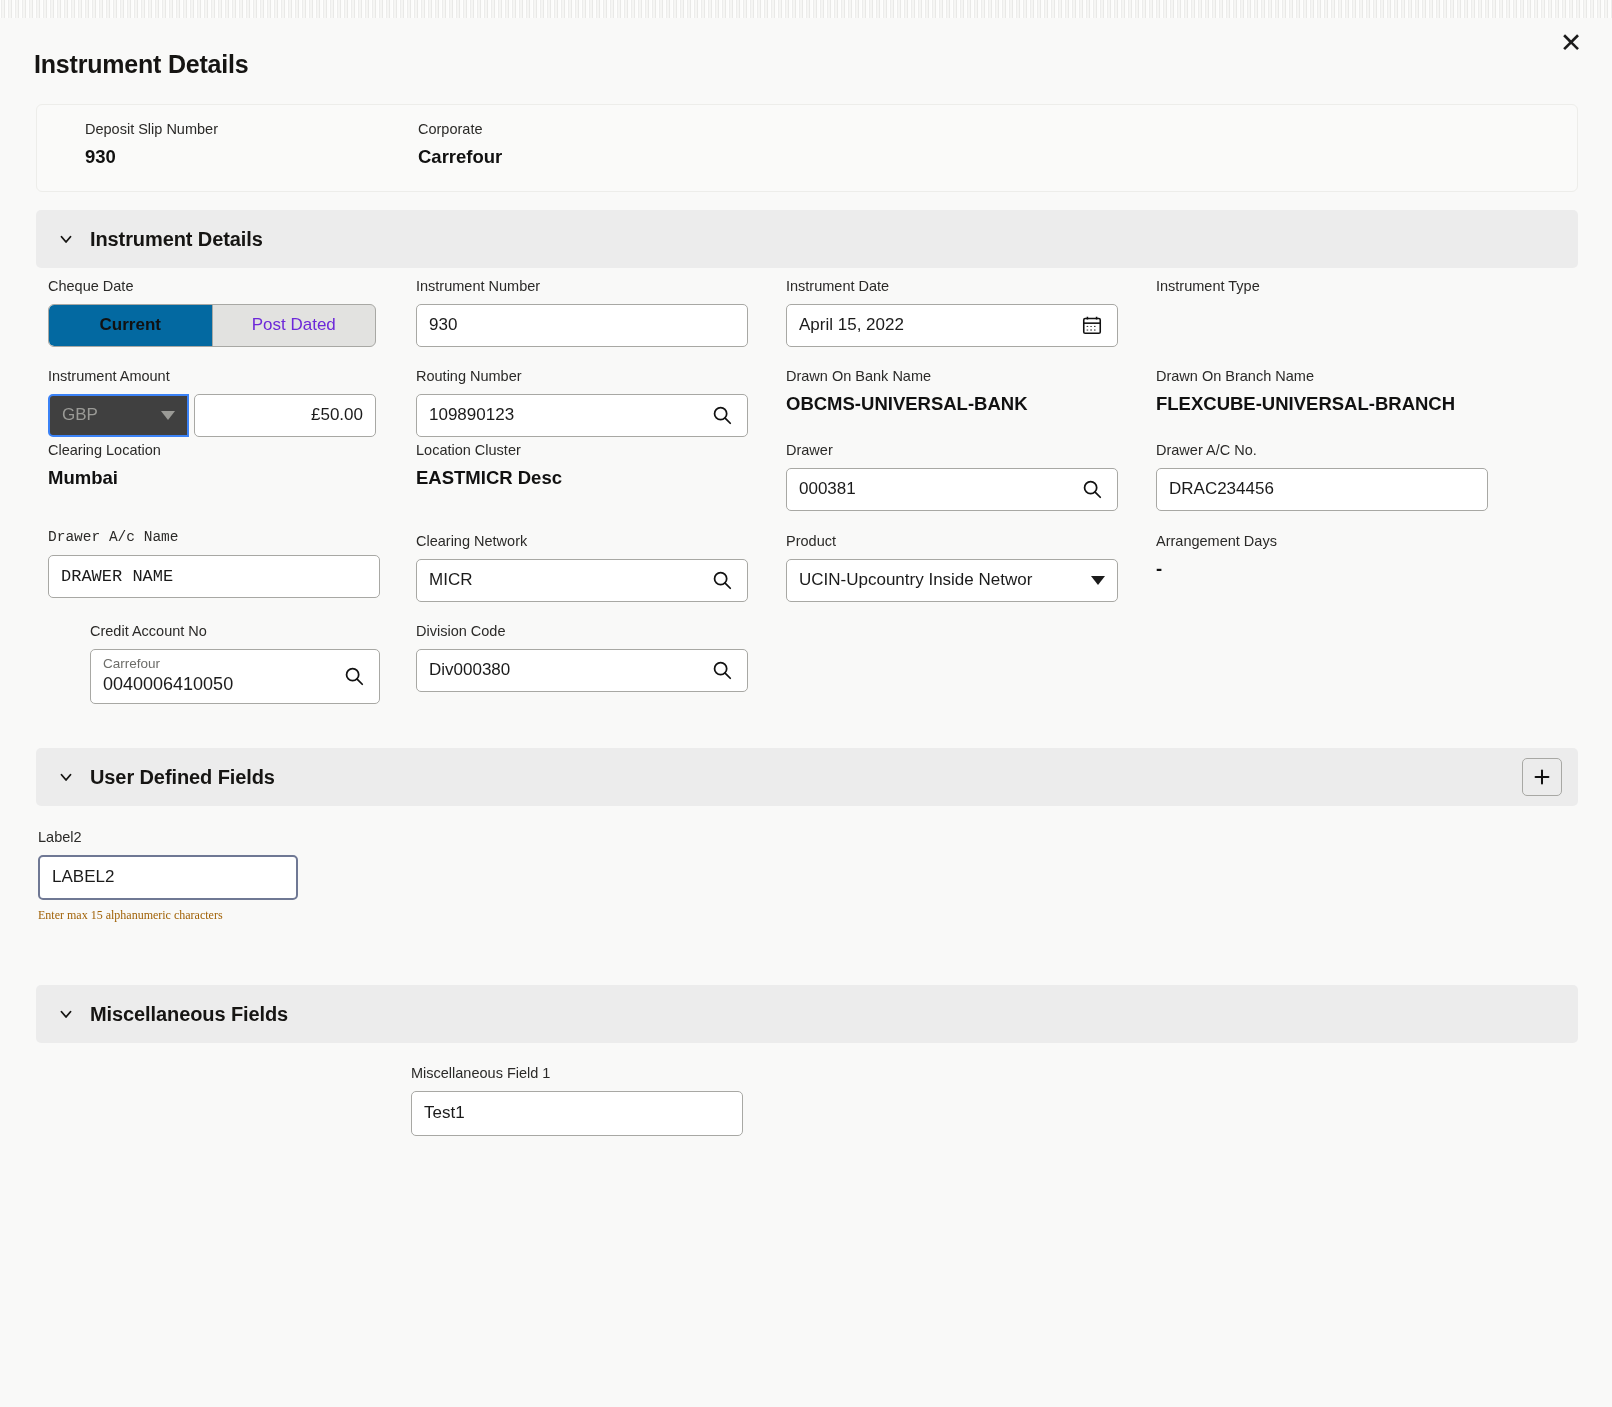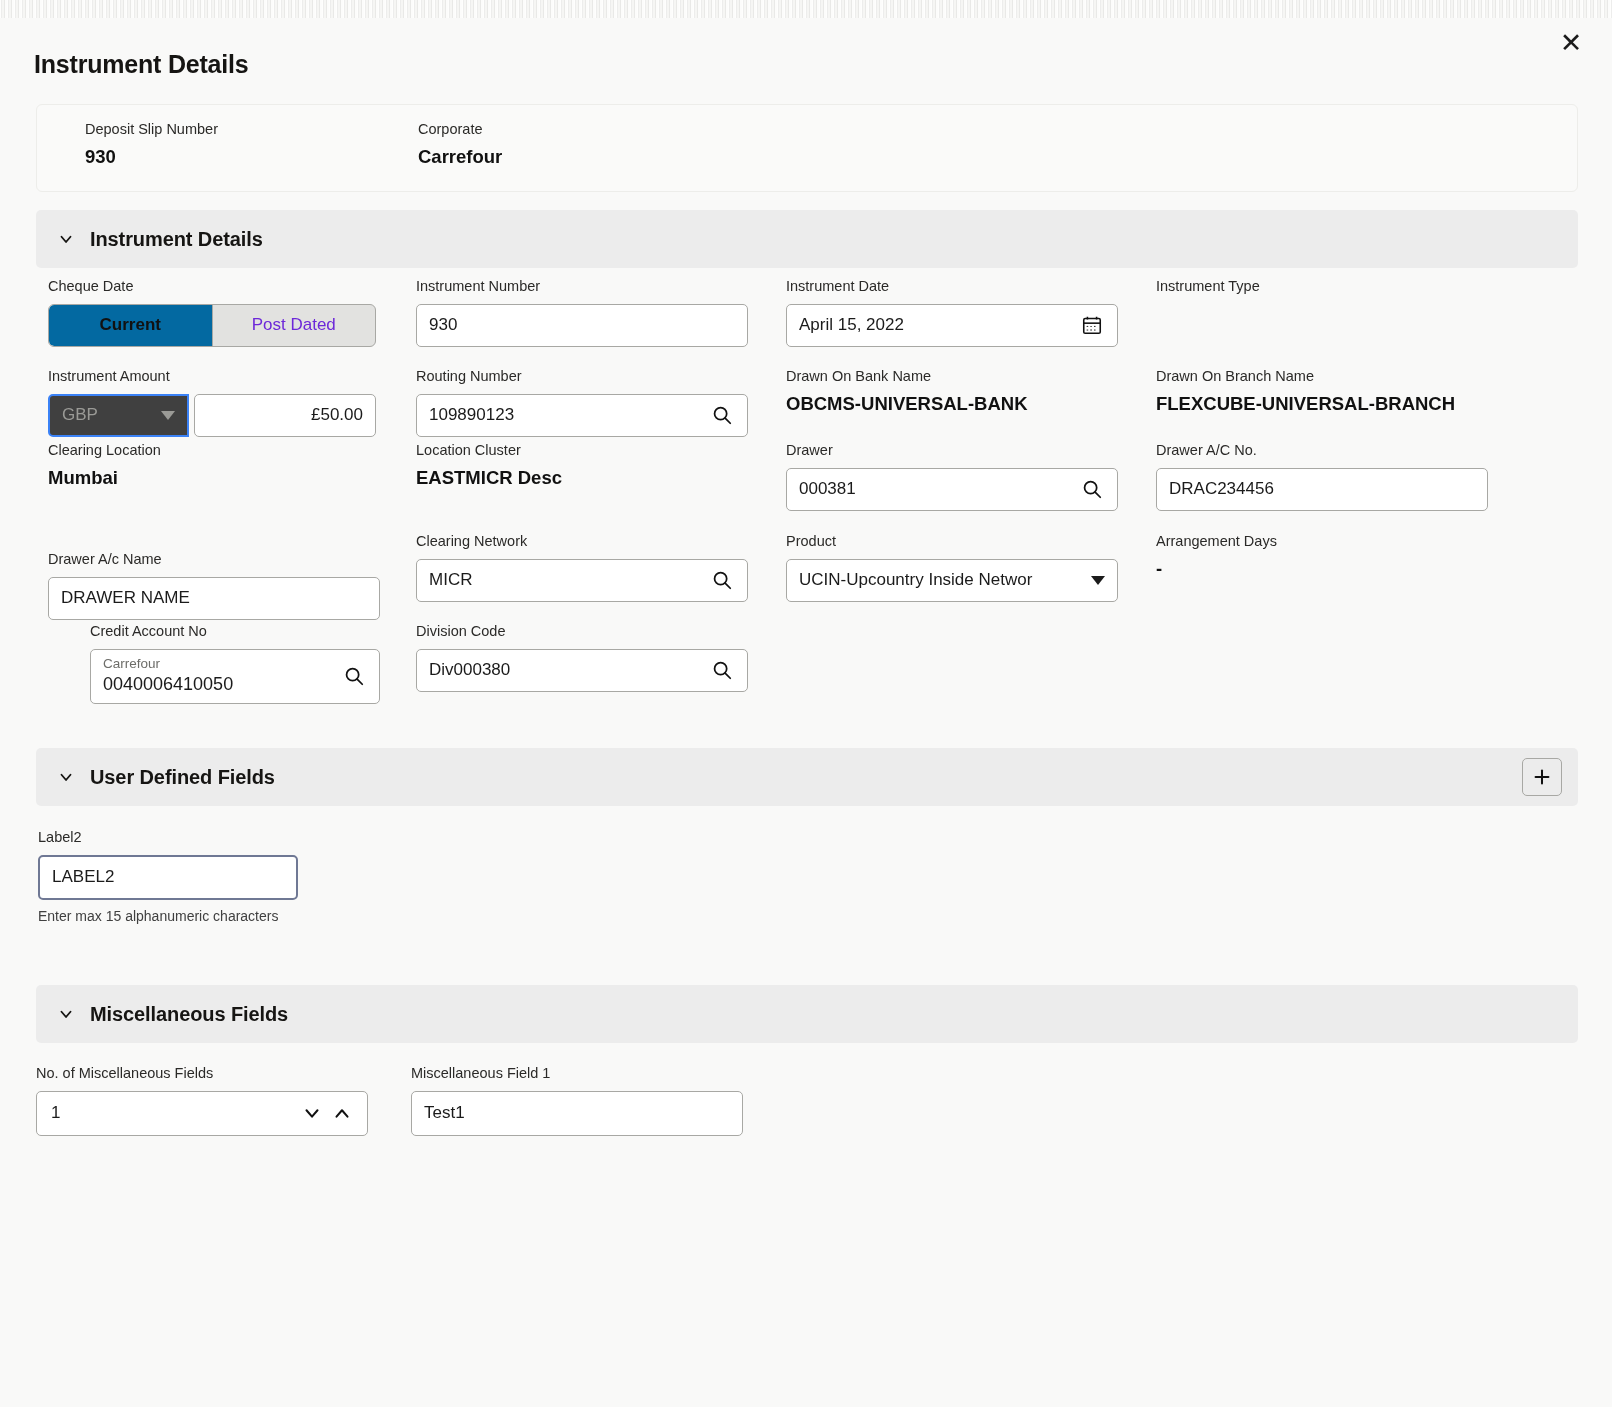--- a/index.html
+++ b/index.html
@@ -181,21 +181,21 @@
   .stepper {
     position: relative; height: 45px; width: 332px;
     border: 1px solid #A8A8A4; border-radius: 5px; background: #fff;
     display: flex; align-items: center; padding: 0 10px 0 14px;
     font-size: 17px; color: #1b1b1b;
   }
   .stepper .txt { flex: 1; }
   .stepper .chev { width: 30px; display:flex; align-items:center; justify-content:center; cursor:pointer; }
   .stepper .chev svg { width: 22px; height: 22px; }
 
-  .hint-text { font-size: 14px; color: #404040; margin-top: 8px; }
+  .hint-text { font-size: 12px; color: #a16207; margin-top: 8px; font-family: Liberation Serif, serif; }
 
   
   #footer-bar { position: absolute; left: 0; bottom: 0; width: 1612px; height: 90px; }
   .footer-btn {
     position: absolute; top: 22px; height: 41px;
     border: 1px solid #A8A8A4; border-radius: 6px;
     background: #FAFAF9; color: #161513;
     font-size: 16.5px; font-family: "Liberation Sans", sans-serif;
     cursor: pointer;
     display: flex; align-items: center; justify-content: center;
@@ -333,21 +333,21 @@
       </div>
     </div>
 
     <div class="field" style="left:1156px; top:443px; width:332px;">
       <div class="field-label">Drawer A/C No.</div>
       <div class="input-box">
         <span class="txt">DRAC234456</span>
       </div>
     </div>
 
-    <div class="field" style="left:48px; top:552px; width:332px;">
+    <div class="field" style="left:48px; top:530px; width:332px;font-family:Liberation Mono, monospace;">
       <div class="field-label">Drawer A/c Name</div>
       <div class="input-box">
         <span class="txt">DRAWER NAME</span>
       </div>
     </div>
 
     <div class="field" style="left:416px; top:534px; width:332px;">
       <div class="field-label">Clearing Network</div>
       <div class="input-box">
         <span class="txt">MICR</span>
@@ -428,36 +428,20 @@
 
   <div class="section-header" style="top:985px;">
     <span class="section-chev">
       <svg viewBox="0 0 24 24" fill="none" stroke="currentColor" stroke-width="2.4" stroke-linecap="round" stroke-linejoin="round">
           <polyline points="6 9 12 16 18 9"></polyline>
         </svg>
     </span>
     <span class="section-title">Miscellaneous Fields</span>
   </div>
 
-  <div class="field" style="left:36px; top:1066px; width:332px;">
-    <div class="field-label">No. of Miscellaneous Fields</div>
-    <div class="stepper">
-      <span class="txt">1</span>
-      <span class="chev">
-        <svg viewBox="0 0 24 24" fill="none" stroke="#111" stroke-width="2.2" stroke-linecap="round" stroke-linejoin="round">
-            <polyline points="6 9 12 16 18 9"></polyline>
-          </svg>
-      </span>
-      <span class="chev">
-        <svg viewBox="0 0 24 24" fill="none" stroke="#111" stroke-width="2.2" stroke-linecap="round" stroke-linejoin="round">
-            <polyline points="6 16 12 9 18 16"></polyline>
-          </svg>
-      </span>
-    </div>
-  </div>
 
   <div class="field" style="left:411px; top:1066px; width:332px;">
     <div class="field-label">Miscellaneous Field 1</div>
     <div class="input-box" style="height:45px;">
       <span class="txt">Test1</span>
     </div>
   </div>
 
 
 </div>

